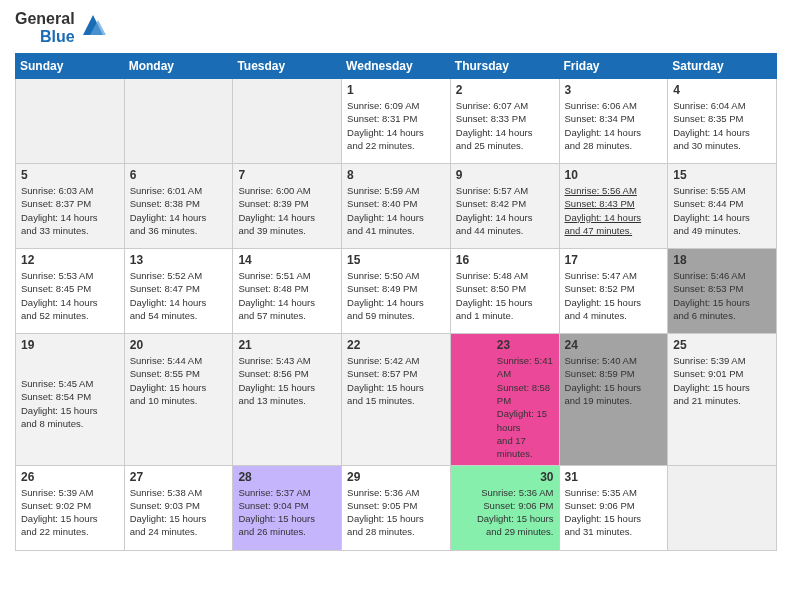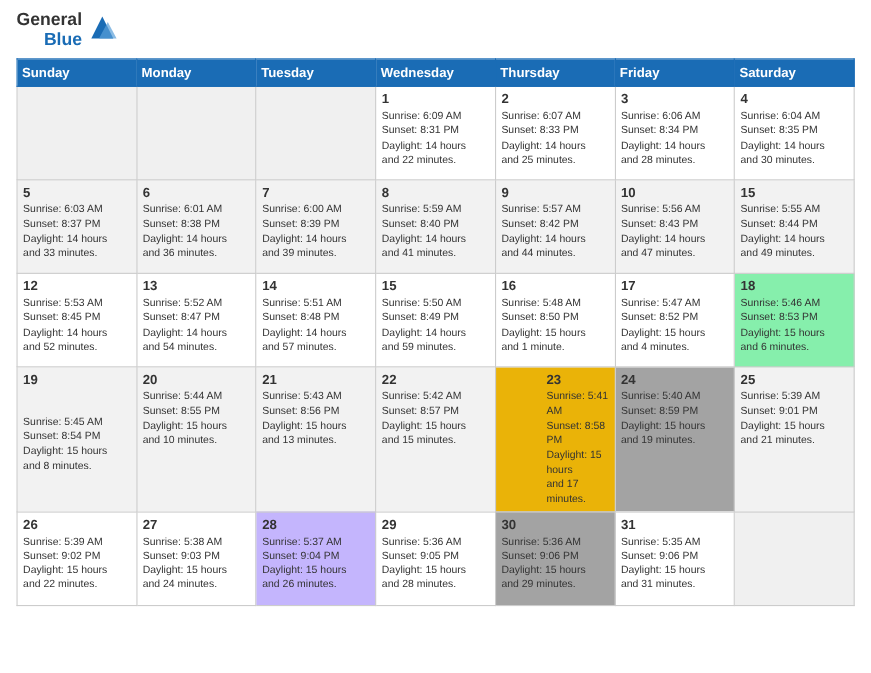--- a/index.html
+++ b/index.html
@@ -191,21 +191,21 @@
           </td>
           <td style="background-color: rgb(242, 242, 242);">
             <span class="day-number">9</span>
             <div class="day-info" style="white-space: pre-line;">Sunrise: 5:57 AM
 Sunset: 8:42 PM
 Daylight: 14 hours
 and 44 minutes.</div>
           </td>
           <td style="background-color: rgb(242, 242, 242);">
             <span class="day-number">10</span>
-            <div class="day-info" style="white-space: pre-line;">Sunrise: 5:56 AM
+            <div class="day-info" style="white-space: pre-line; text-decoration: underline;">Sunrise: 5:56 AM
 Sunset: 8:43 PM
 Daylight: 14 hours
 and 47 minutes.</div>
           </td>
           <td style="background-color: rgb(242, 242, 242);">
             <span class="day-number">15</span>
             <div class="day-info" style="white-space: pre-line;">Sunrise: 5:55 AM
 Sunset: 8:44 PM
 Daylight: 14 hours
 and 49 minutes.</div>
@@ -247,21 +247,21 @@
 Daylight: 15 hours
 and 1 minute.</div>
           </td>
           <td style="background-color: rgb(255, 255, 255); margin-top: 32px;">
             <span class="day-number">17</span>
             <div class="day-info" style="white-space: pre-line;">Sunrise: 5:47 AM
 Sunset: 8:52 PM
 Daylight: 15 hours
 and 4 minutes.</div>
           </td>
-          <td style="background-color: #86efac;">
+          <td style="background-color: #a3a3a3;">
             <span class="day-number">18</span>
             <div class="day-info" style="white-space: pre-line;">Sunrise: 5:46 AM
 Sunset: 8:53 PM
 Daylight: 15 hours
 and 6 minutes.</div>
           </td>
         </tr>
         <tr>
           <td style="background-color: rgb(242, 242, 242);">
             <span class="day-number">19</span>
@@ -284,21 +284,21 @@
 Daylight: 15 hours
 and 13 minutes.</div>
           </td>
           <td style="background-color: rgb(242, 242, 242);">
             <span class="day-number">22</span>
             <div class="day-info" style="white-space: pre-line;">Sunrise: 5:42 AM
 Sunset: 8:57 PM
 Daylight: 15 hours
 and 15 minutes.</div>
           </td>
-          <td style="background-color: #eab308; padding-left: 46px;">
+          <td style="background-color: #ec4899; padding-left: 46px;">
             <span class="day-number">23</span>
             <div class="day-info" style="white-space: pre-line;">Sunrise: 5:41 AM
 Sunset: 8:58 PM
 Daylight: 15 hours
 and 17 minutes.</div>
           </td>
           <td style="background-color: #a3a3a3;">
             <span class="day-number">24</span>
             <div class="day-info" style="white-space: pre-line;">Sunrise: 5:40 AM
 Sunset: 8:59 PM
@@ -335,21 +335,21 @@
 Daylight: 15 hours
 and 26 minutes.</div>
           </td>
           <td style="background-color: rgb(255, 255, 255);">
             <span class="day-number">29</span>
             <div class="day-info" style="white-space: pre-line;">Sunrise: 5:36 AM
 Sunset: 9:05 PM
 Daylight: 15 hours
 and 28 minutes.</div>
           </td>
-          <td style="background-color: #a3a3a3;">
+          <td style="background-color: #86efac; text-align: right;">
             <span class="day-number">30</span>
             <div class="day-info" style="white-space: pre-line;">Sunrise: 5:36 AM
 Sunset: 9:06 PM
 Daylight: 15 hours
 and 29 minutes.</div>
           </td>
           <td style="background-color: rgb(255, 255, 255);">
             <span class="day-number">31</span>
             <div class="day-info" style="white-space: pre-line;">Sunrise: 5:35 AM
 Sunset: 9:06 PM

